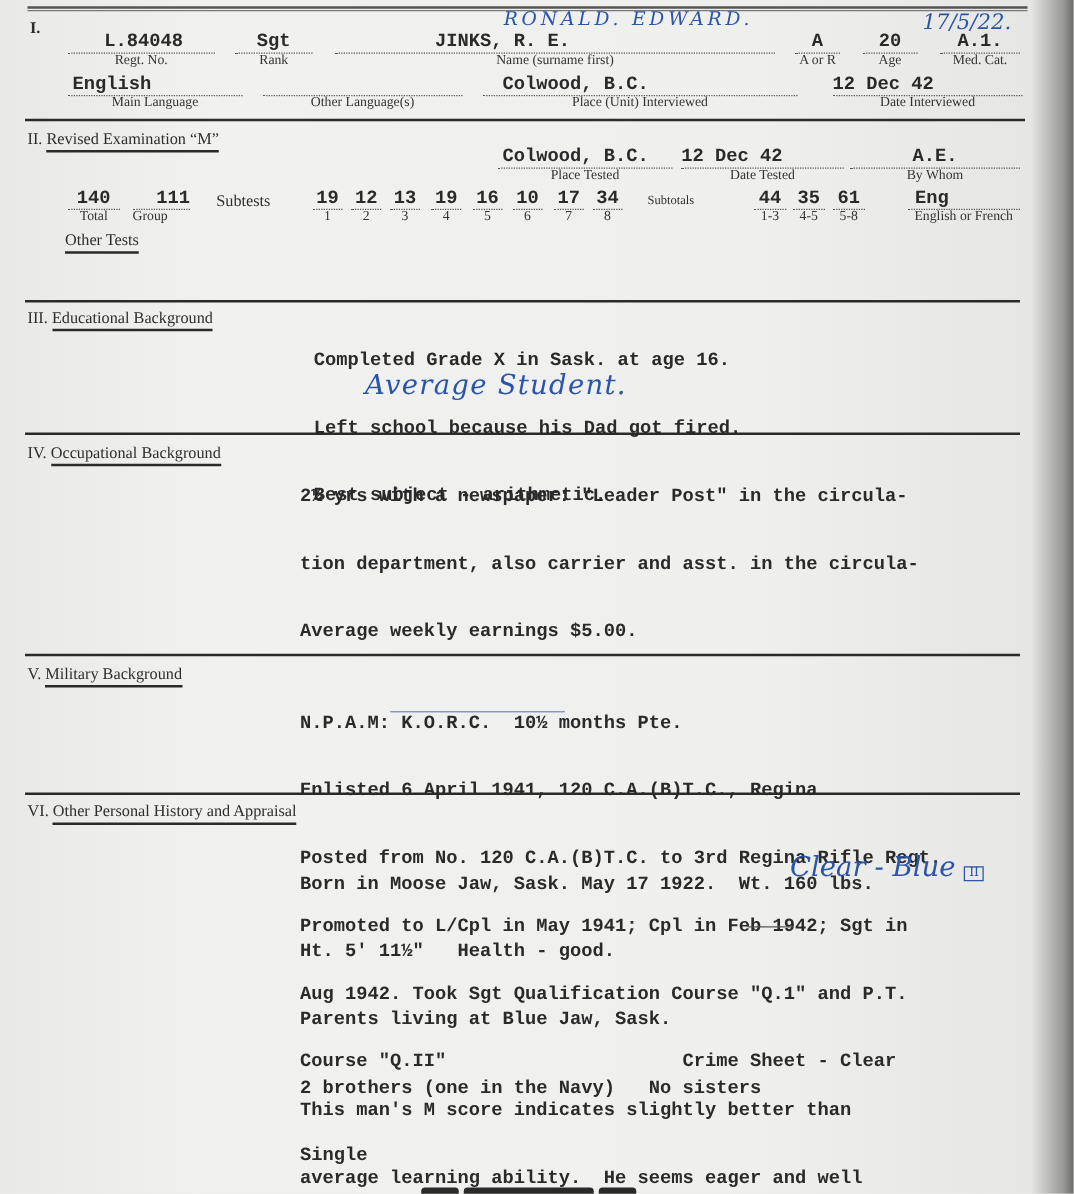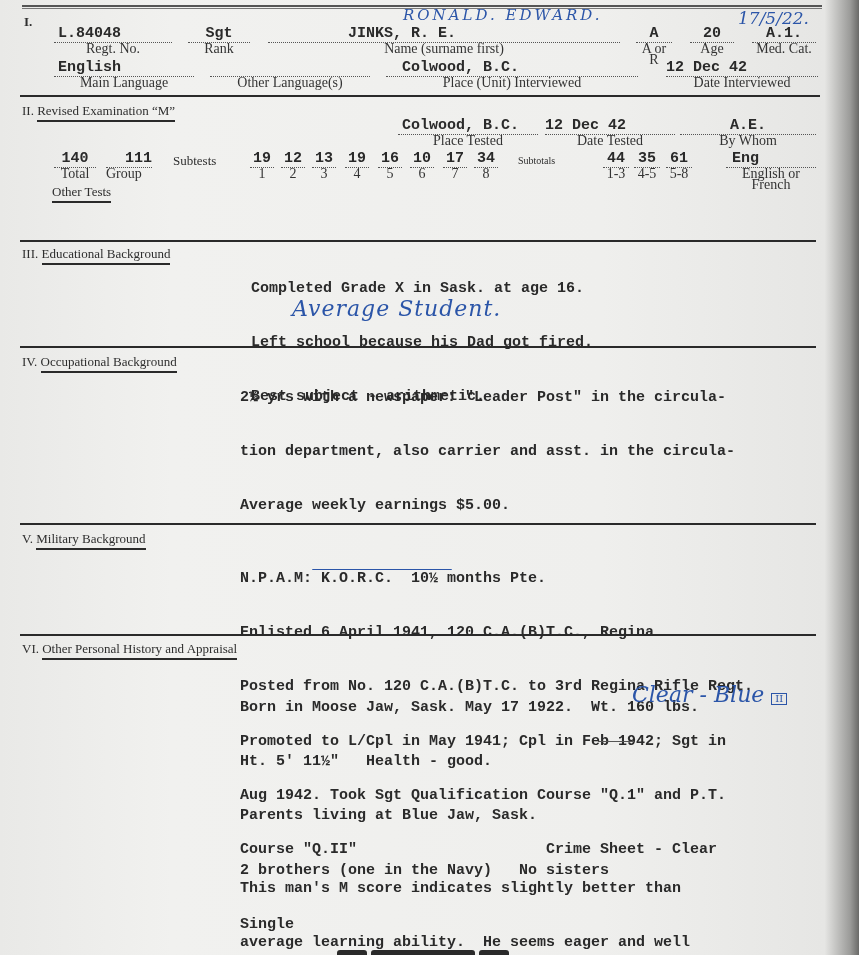--- a/index.html
+++ b/index.html
@@ -14,38 +14,38 @@
     position: absolute; left: 0; top: 0; width: 859px; height: 955px;
     background: linear-gradient(90deg, #e9e9e7 0%, #f1f1ef 20%, #efefed 70%, #e6e6e4 96%, #9a9a98 99%, #6a6a68 100%);
   }
   .abs { position: absolute; white-space: pre; }
   .label { font-family: "Liberation Serif", "DejaVu Serif", serif; font-size: 13px; color: #2e2e2e; }
   .hand { font-family: "DejaVu Serif", "Liberation Serif", serif; font-style: italic; color: #2b55a8; }
   .rule { position: absolute; height: 2px; background: #2a2a2a; }
   .rule-thin { position: absolute; height: 1px; background: #444; }
   .field { position: absolute; text-align: center; }
   .field .val { display: block; font-family: "Liberation Mono", "DejaVu Sans Mono", monospace; font-weight: bold; font-size: 15px; color: #2a2a2a; border-bottom: 1px dotted #555; line-height: 16px; }
-  .field .cap { display: block; font-family: "Liberation Serif", "DejaVu Serif", serif; font-size: 14px; color: #333; line-height: 11px; }
+  .field .cap { display: block; font-family: "Liberation Serif", "DejaVu Serif", serif; font-size: 11px; color: #333; line-height: 11px; }
   .body-text { font-family: "Liberation Mono", "DejaVu Sans Mono", monospace; font-size: 15px; font-weight: bold; color: #2a2a2a; line-height: 18.2px; white-space: pre; }
   .sec-label { font-family: "Liberation Serif", "DejaVu Serif", serif; font-size: 13px; color: #2e2e2e; white-space: pre; }
   .sec-label .t { border-bottom: 2px solid #2a2a2a; padding-bottom: 2px; }
   .box-i { display:inline-block; border:1.5px solid #2b55a8; font-size:10px; line-height:10px; padding:0 3px; font-style: normal; }
 </style>
 </head>
 <body>
 
 <div class="page">
 
   <div class="rule" style="left:22px; top:5px; width:800px; height:2px; background:#555;"></div>
   <div class="rule-thin" style="left:22px; top:8px; width:800px; background:#777;"></div>
 
   <div class="abs label" style="left:24px; top:14px; font-weight:bold;">I.</div>
 
   <div class="field" style="left:54px; top:26px; width:118px;">
-    <span class="val" style="text-align:left; padding-left:4px;">L.84048</span>
+    <span class="val" style="text-align:center; padding-left:4px;">L.84048</span>
     <span class="cap">Regt. No.</span>
   </div>
 
   <div class="field" style="left:188px; top:26px; width:62px;">
     <span class="val">Sgt</span>
     <span class="cap">Rank</span>
   </div>
 
   <div class="abs hand" style="left:403px; top:6px; font-size:15px; letter-spacing:3px;">RONALD. EDWARD.</div>
   <div class="field" style="left:268px; top:26px; width:352px;">

